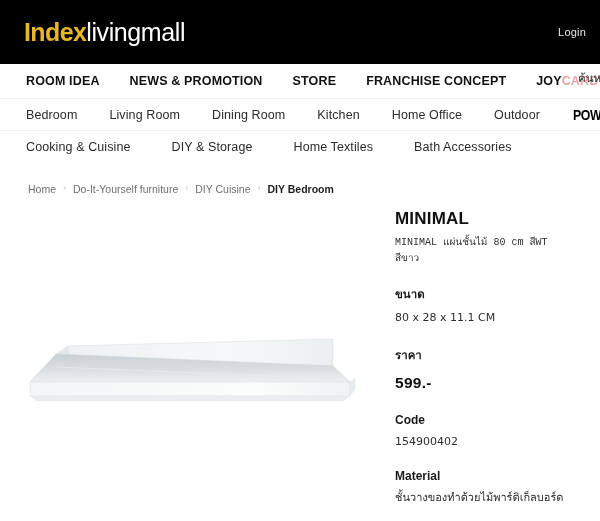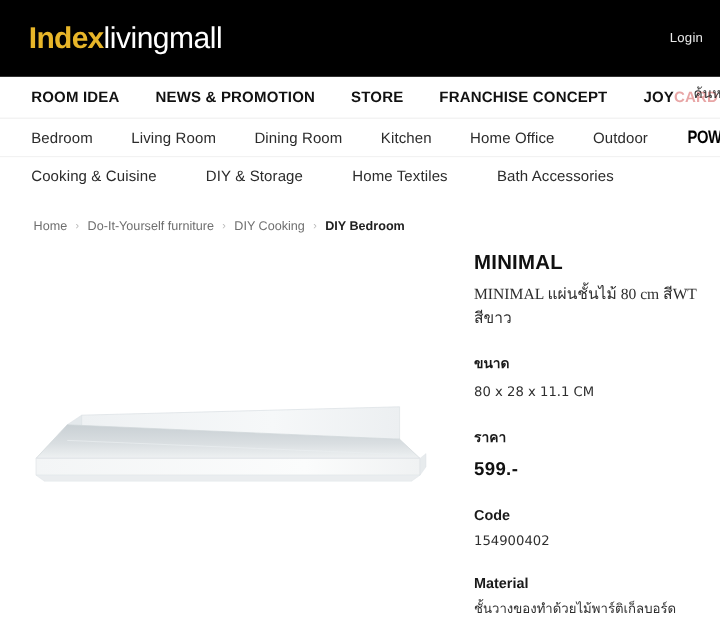--- a/index.html
+++ b/index.html
@@ -202,24 +202,24 @@
   }
 
   .prod-title {
     font-size: 17px;
     font-weight: bold;
     color: #111;
     letter-spacing: 0.2px;
     margin-bottom: 6px;
   }
   .prod-subtitle {
-    font-size: 13px;
+    font-size: 10px;
     color: #2e2e2e;
     line-height: 1.55;
-    font-family: Liberation Serif, serif;
+    font-family: Liberation Mono, monospace;
   }
 
   .spec-block { margin-top: 19px; }
   .spec-label {
     font-size: 11.5px;
     font-weight: bold;
     color: #1a1a1a;
     margin-bottom: 7px;
     font-family: "DejaVu Sans", sans-serif;
   }
@@ -279,21 +279,21 @@
     <a class="nav-item">DIY &amp; Storage</a>
     <a class="nav-item">Home Textiles</a>
     <a class="nav-item">Bath Accessories</a>
   </div>
 
   <div class="breadcrumb">
     <a class="crumb">Home</a>
     <span class="sep">›</span>
     <a class="crumb">Do-It-Yourself furniture</a>
     <span class="sep">›</span>
-    <a class="crumb">DIY Cooking</a>
+    <a class="crumb">DIY Cuisine</a>
     <span class="sep">›</span>
     <span class="crumb current">DIY Bedroom</span>
   </div>
 
   <div class="content">
 
     <div class="gallery">
       <div class="shelf-wrap">
         <svg width="370" height="80" viewBox="0 0 370 80">
           <defs>

